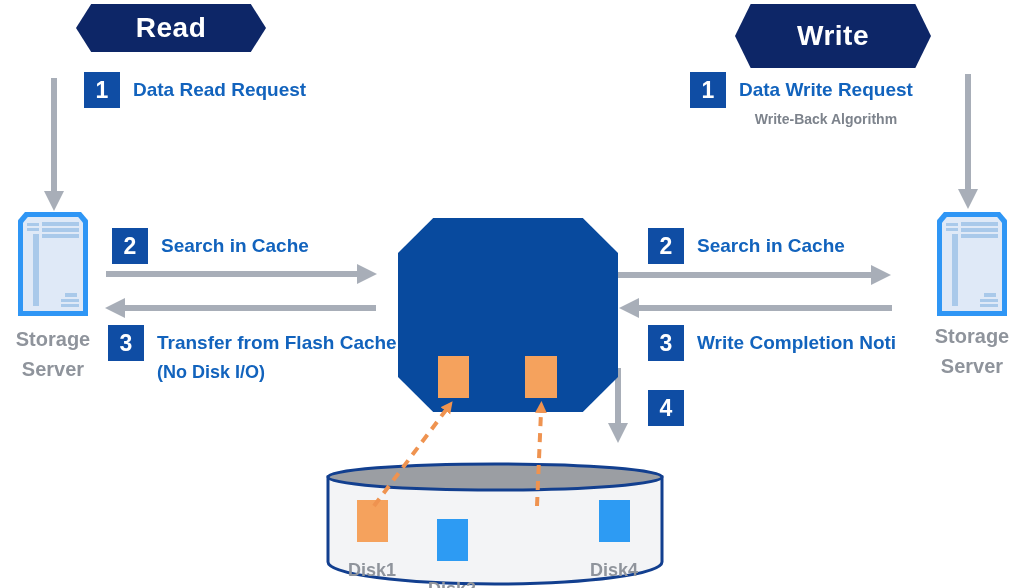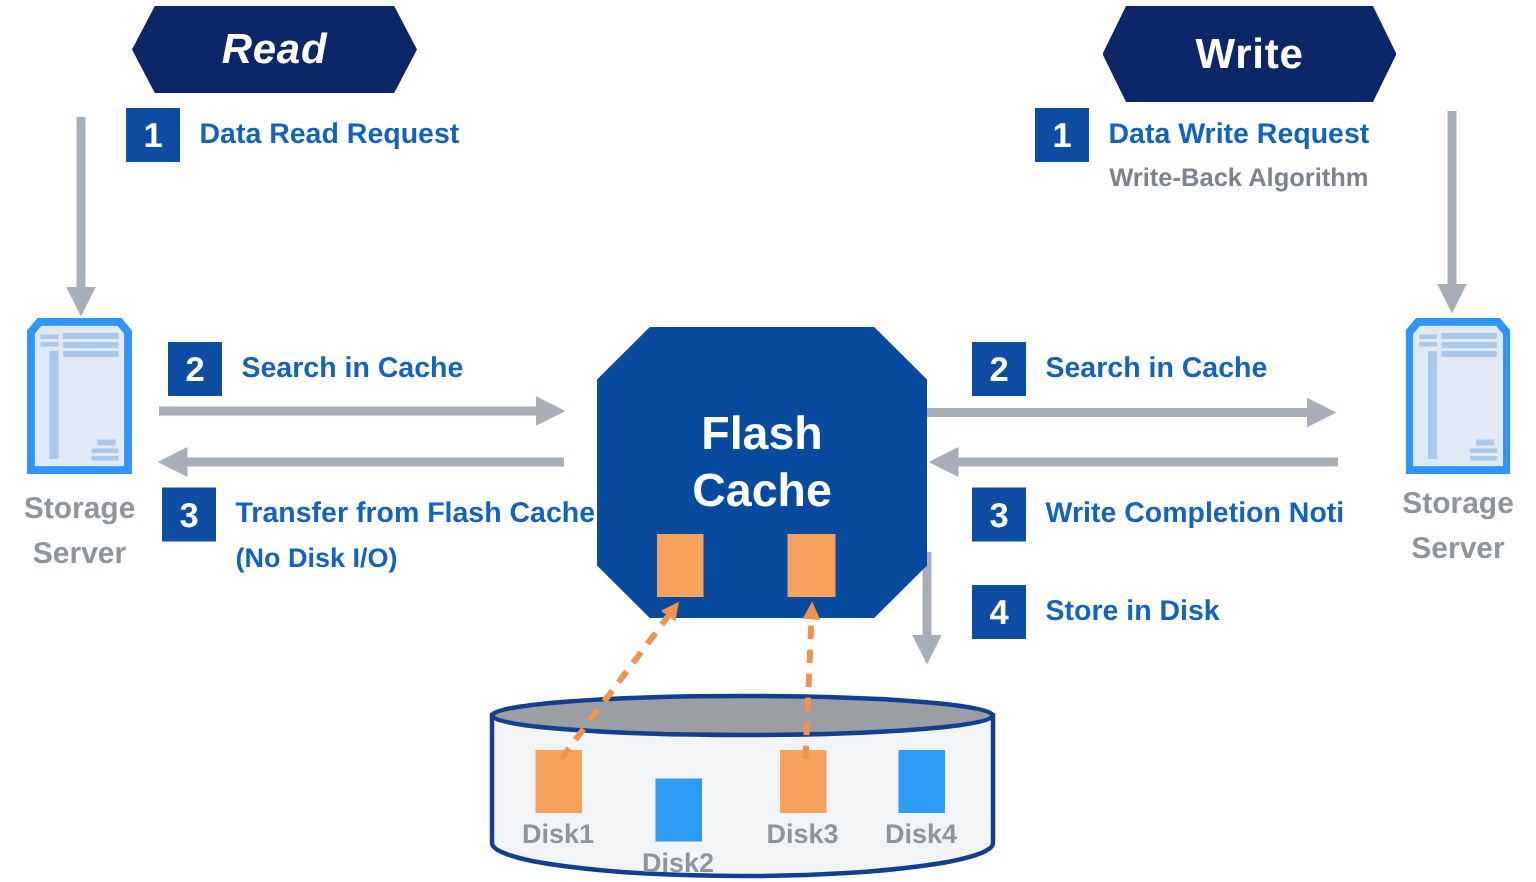--- a/index.html
+++ b/index.html
@@ -11,32 +11,32 @@
   .layer.base{z-index:1;}
   .layer.top{z-index:3;pointer-events:none;}
   .el{position:absolute;z-index:2;}
 
   
   .banner{
     display:flex;align-items:center;justify-content:center;
     background:var(--navy,#0d2667);color:#fff;font-size:28px;letter-spacing:.5px;
     clip-path:polygon(0% 50%, 8% 0%, 92% 0%, 100% 50%, 92% 100%, 8% 100%);
   }
-  .read-banner{left:88px;top:4px;width:190px;height:58px;font-style:italic;}
+  .read-banner{left:76px;top:4px;width:190px;height:48px;}
   .write-banner{left:735px;top:4px;width:196px;height:64px;}
 
   
   .step{display:flex;align-items:flex-start;gap:13px;}
   .badge{
     width:36px;height:36px;flex:0 0 36px;background:var(--badgeblue,#0f4da4);
     color:#fff;font-size:23px;display:flex;align-items:center;justify-content:center;
   }
   .step-text{font-size:19px;color:var(--textblue,#1263bd);line-height:36px;white-space:nowrap;}
   .step-text.two-line{line-height:30px;padding-top:3px;}
-  .step-sub{font-size:17px;color:var(--subgray,#7d838c);line-height:22px;text-align:center;}
+  .step-sub{font-size:14px;color:var(--subgray,#7d838c);line-height:22px;text-align:center;}
   .step-sub.blue{color:var(--textblue,#1263bd);font-size:18px;text-align:left;line-height:28px;}
   .s-l1{left:84px;top:72px;}
   .s-l2{left:112px;top:228px;}
   .s-l3{left:108px;top:325px;}
   .s-r1{left:690px;top:72px;}
   .s-r2{left:648px;top:228px;}
   .s-r3{left:648px;top:325px;}
   .s-r4{left:648px;top:390px;}
 
   
@@ -71,21 +71,21 @@
   .server-label{width:110px;text-align:center;color:var(--graytext,#8f949c);
     font-size:20px;line-height:30px;}
   .label-left{left:-2px;top:324px;}
   .label-right{left:917px;top:321px;}
 
   
   .disk{width:64px;text-align:center;}
   .disk-square{margin:0 auto;width:31px;height:42px;}
   .disk-square.cached{background:var(--orange,#f5a25d);}
   .disk-square.normal{background:var(--diskblue,#2d9bf3);}
-  .disk-label{margin-top:4px;font-size:18px;color:var(--graytext,#8f949c);}
+  .disk-label{margin-top:18px;font-size:18px;color:var(--graytext,#8f949c);}
   .d1{left:340px;top:500px;}
   .d2{left:420px;top:519px;}
   .d3{left:503px;top:500px;}
   .d4{left:582px;top:500px;}
 </style>
 </head>
 <body>
 
 <div class="canvas">
 
@@ -164,21 +164,20 @@
     <div class="badge">
       <span>3</span>
     </div>
     <div class="step-text">Write Completion Noti</div>
   </div>
 
   <div class="el step s-r4">
     <div class="badge">
       <span>4</span>
     </div>
-    <div class="step-text">Store in Disk</div>
   </div>
 
   <div class="el server server-left">
     <div class="server-inner">
       <div class="sv sv-s1"></div>
       <div class="sv sv-s2"></div>
       <div class="sv sv-h1"></div>
       <div class="sv sv-h2"></div>
       <div class="sv sv-h3"></div>
       <div class="sv sv-v"></div>
@@ -204,39 +203,31 @@
       <div class="sv sv-b2"></div>
       <div class="sv sv-b3"></div>
     </div>
   </div>
   <div class="el server-label label-right">
     <div>Storage</div>
     <div>Server</div>
   </div>
 
   <div class="el cache">
-    <div class="cache-label">
-      <div>Flash</div>
-      <div>Cache</div>
-    </div>
     <div class="cache-chip chip-left"></div>
     <div class="cache-chip chip-right"></div>
   </div>
 
   <div class="el disk d1">
     <div class="disk-square cached"></div>
     <div class="disk-label">Disk1</div>
   </div>
   <div class="el disk d2">
     <div class="disk-square normal"></div>
     <div class="disk-label">Disk2</div>
-  </div>
-  <div class="el disk d3">
-    <div class="disk-square cached"></div>
-    <div class="disk-label">Disk3</div>
   </div>
   <div class="el disk d4">
     <div class="disk-square normal"></div>
     <div class="disk-label">Disk4</div>
   </div>
 
   <svg class="layer top" width="1024" height="588" viewBox="0 0 1024 588">
     <defs>
       <marker id="orange-head" markerUnits="userSpaceOnUse" markerWidth="16" markerHeight="14" refX="1" refY="6" orient="auto">
         <path d="M0,0 L12,6 L0,12 Z" fill="var(--dashorange,#ef9350)"></path>

